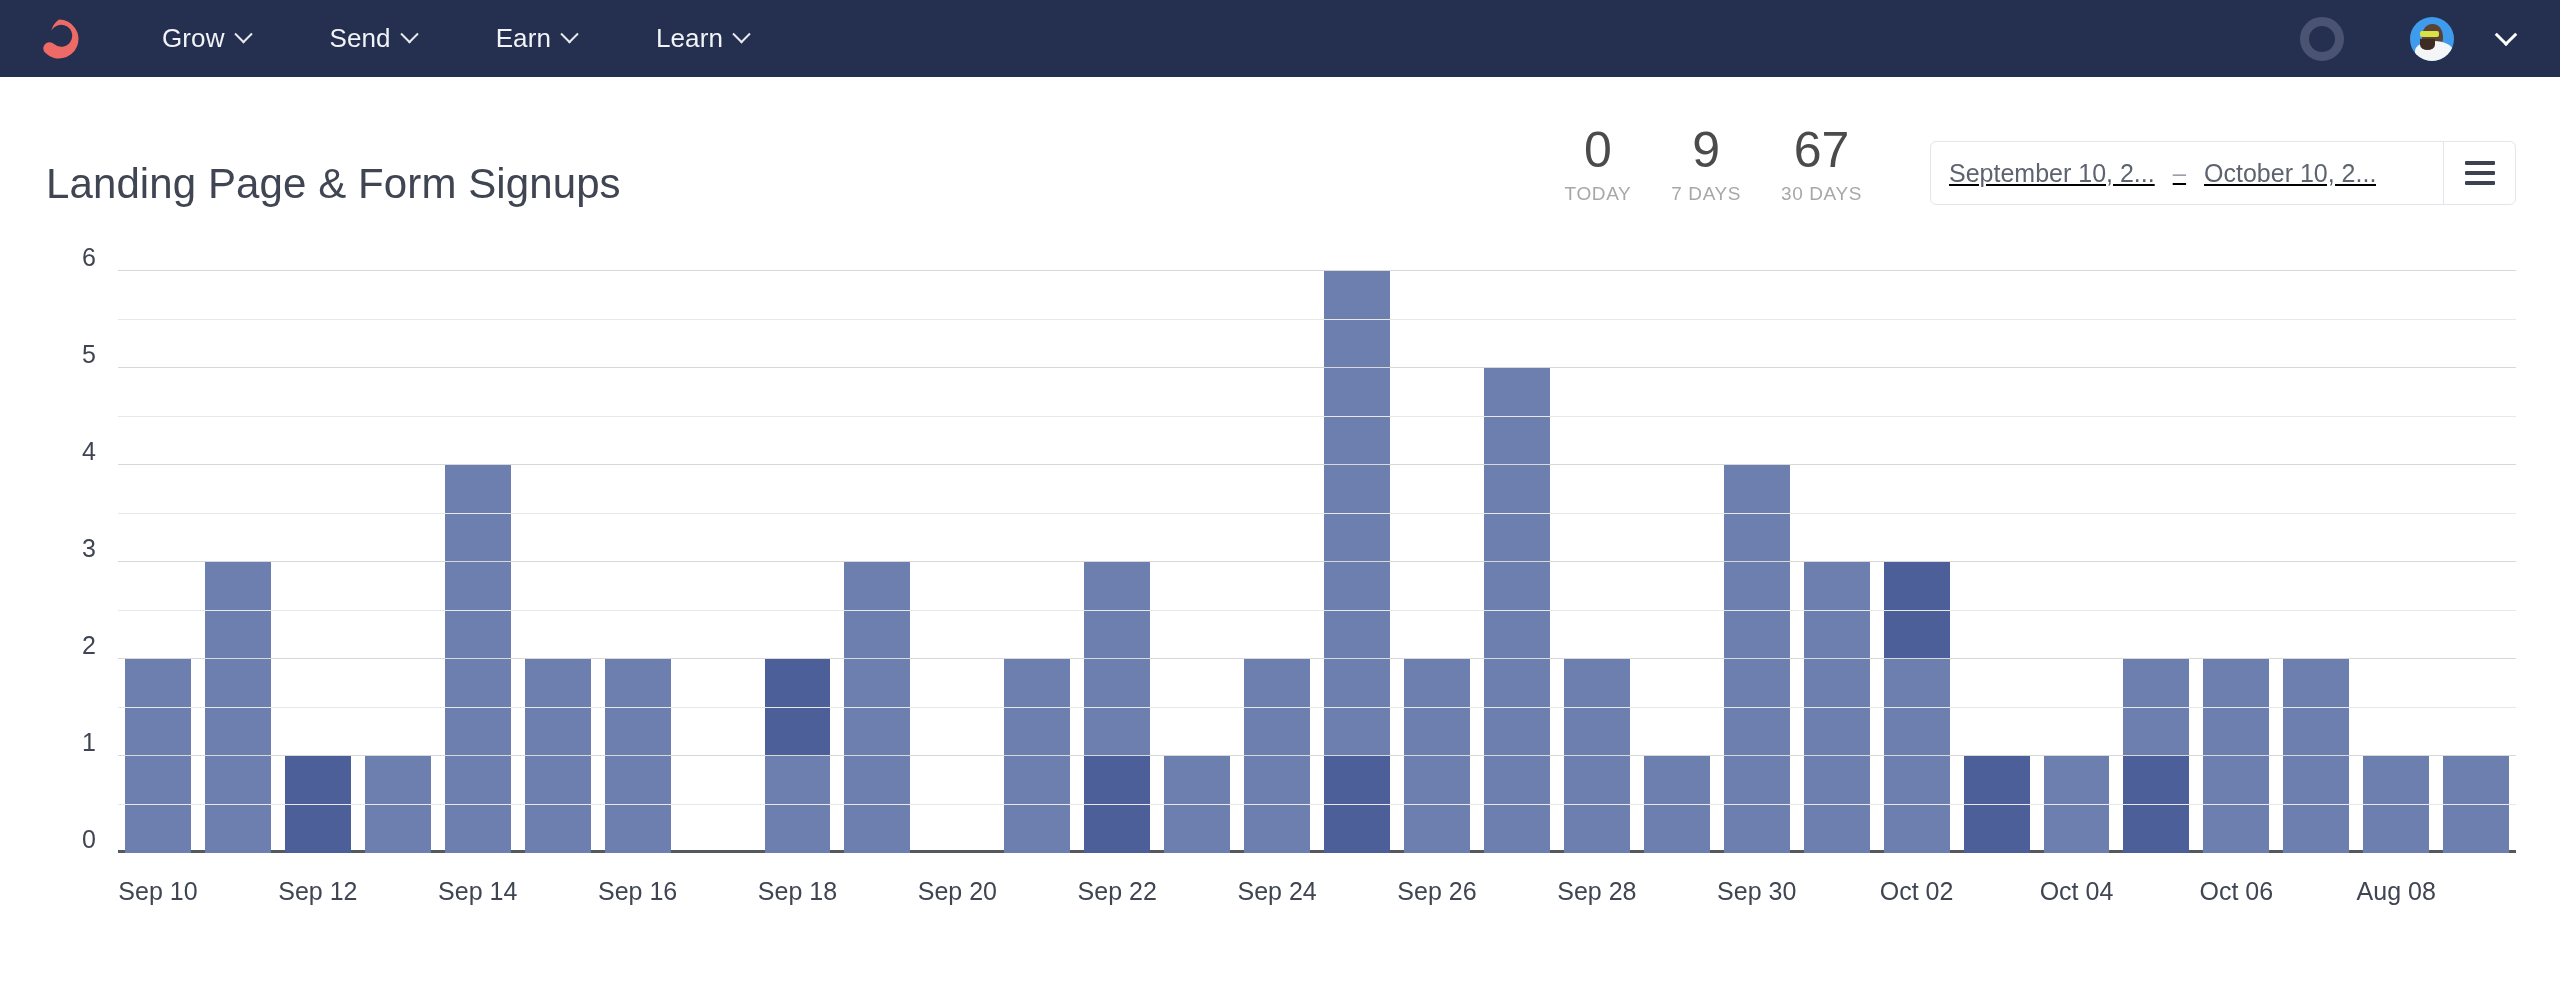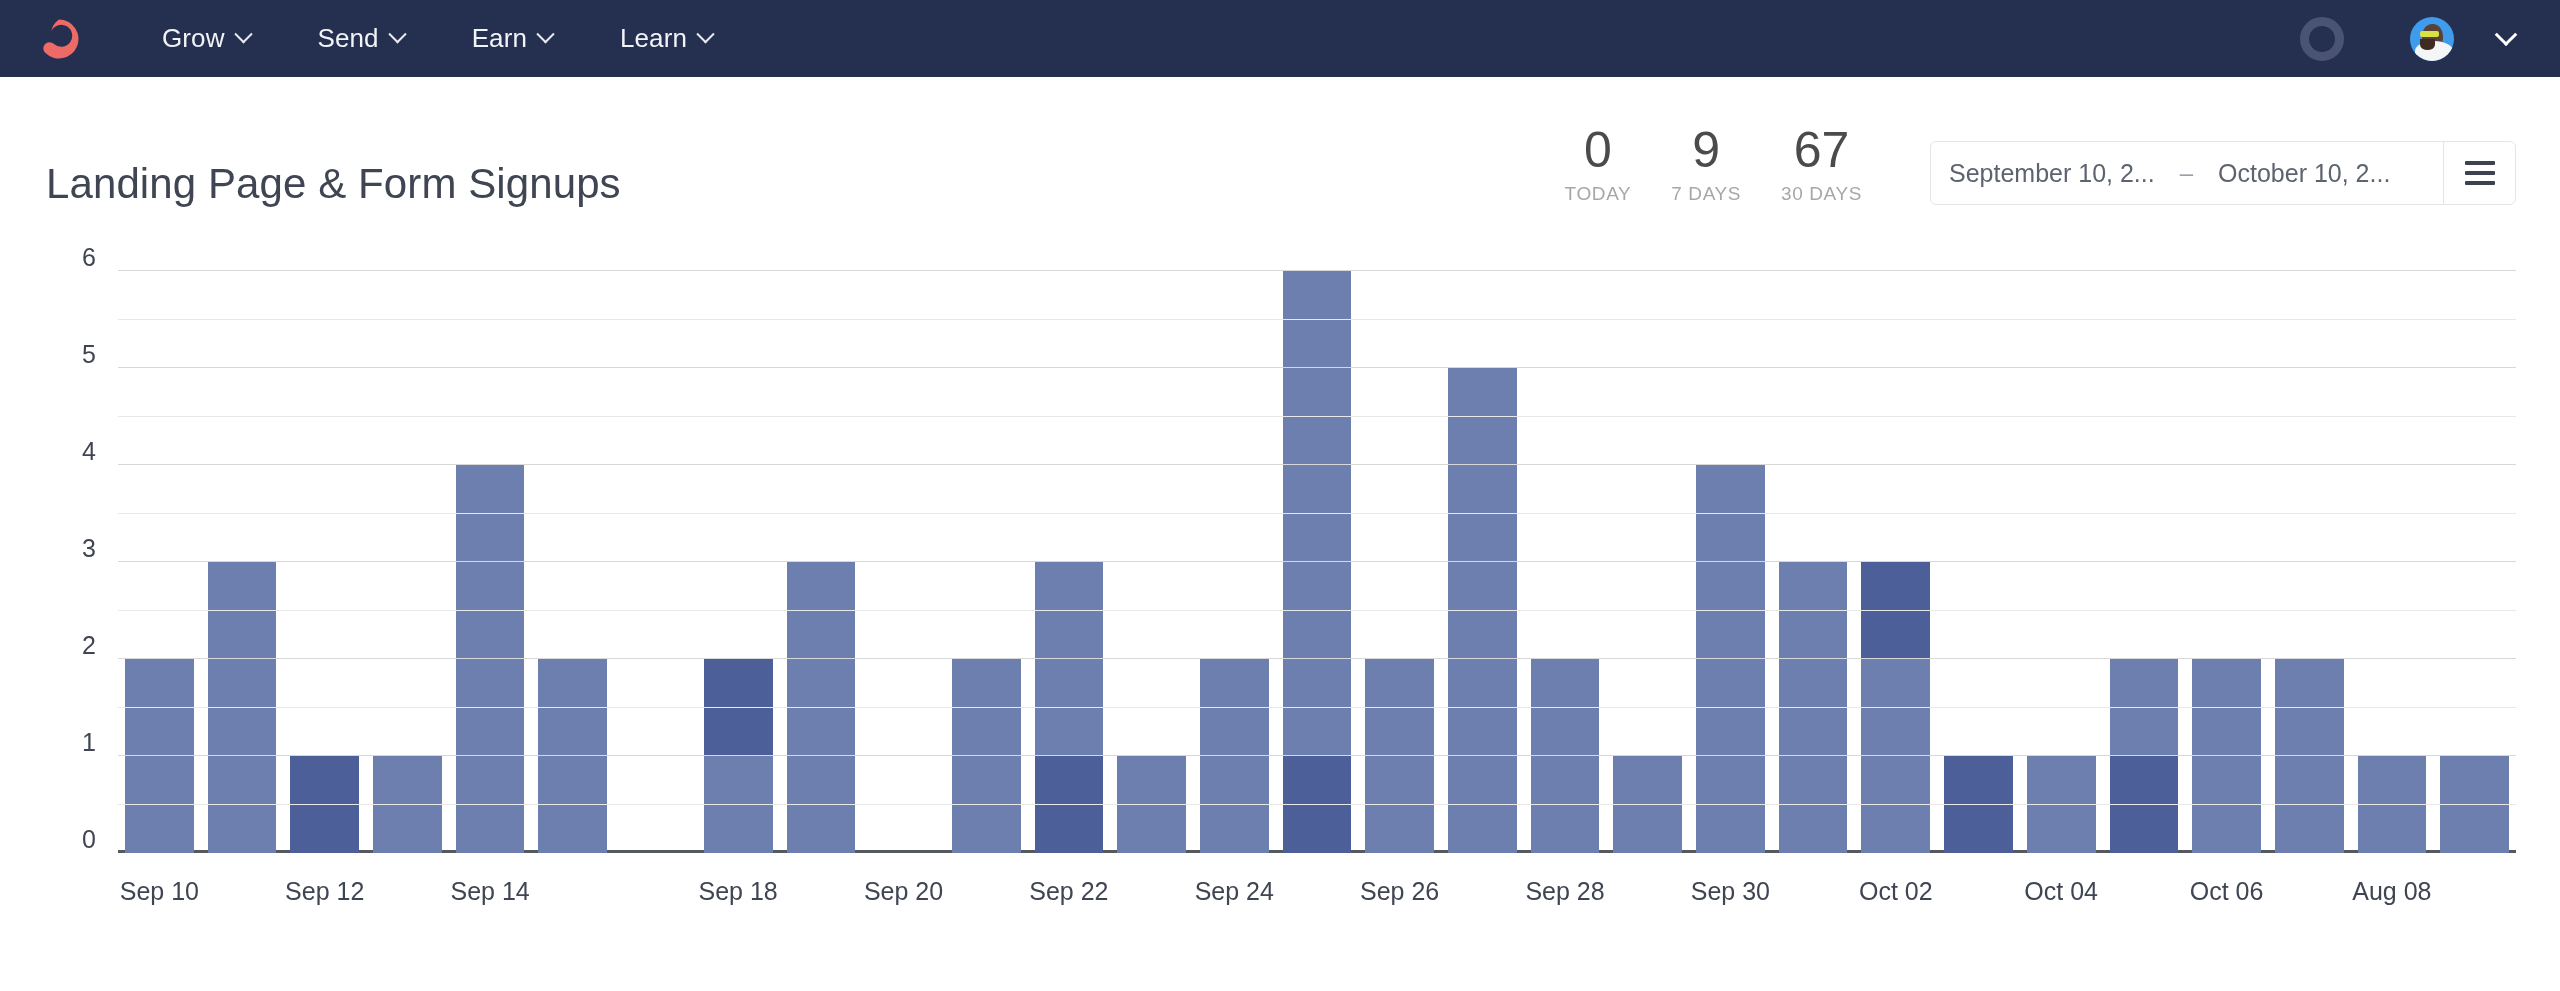--- a/index.html
+++ b/index.html
@@ -22,21 +22,21 @@
   .logo {
     width: 46px; height: 46px;
     position: relative;
     flex: 0 0 auto;
     margin-right: 46px;
   }
   .logo svg { display: block; }
 
   .nav-links {
     display: flex;
-    gap: 0;
+    gap: 12px;
   }
   .nav-link {
     display: flex;
     align-items: center;
     gap: 12px;
     color: #f2f3f6;
     font-size: 26px;
     font-weight: 400;
     padding: 10px 34px;
     cursor: pointer;
@@ -167,23 +167,24 @@
     border-radius: 6px;
     height: 64px;
     overflow: hidden;
     background: #fff;
     flex: 0 0 auto;
   }
   .daterange {
     display: flex;
     align-items: center;
     padding: 0 14px 0 18px;
-    gap: 19px;
+    gap: 12px;
     cursor: pointer;
     min-width: 512px;
+    text-decoration: underline;
   }
   .date-field {
     font-size: 25px;
     color: #5d6470;
     white-space: nowrap;
     max-width: 226px;
     overflow: hidden;
     text-overflow: ellipsis;
   }
   .date-dash { color: #9aa0aa; font-size: 24px; padding: 0 6px; }
@@ -380,20 +381,26 @@
         <div class="bar-slot" title="Sep 14: 4">
           <div class="bar-stack">
             <div class="seg" style="background: rgb(108, 127, 174); height: 66.6667%;"></div>
           </div>
           <div class="xtick">Sep 14</div>
         </div>
         <div class="bar-slot" title="Sep 15: 2">
           <div class="bar-stack">
             <div class="seg" style="background: rgb(108, 127, 174); height: 33.3333%;"></div>
           </div>
+        </div>
+        <div class="bar-slot" title="Sep 16: 2">
+          <div class="bar-stack">
+            <div class="seg" style="background: rgb(108, 127, 174); height: 33.3333%;"></div>
+          </div>
+          <div class="xtick">Sep 16</div>
         </div>
         <div class="bar-slot" title="Sep 17: 0">
           <div class="bar-stack"></div>
         </div>
         <div class="bar-slot" title="Sep 18: 4">
           <div class="bar-stack">
             <div class="seg" style="background: rgb(76, 95, 153); height: 16.6667%;"></div>
             <div class="seg" style="background: rgb(108, 127, 174); height: 16.6667%;"></div>
           </div>
           <div class="xtick">Sep 18</div>

